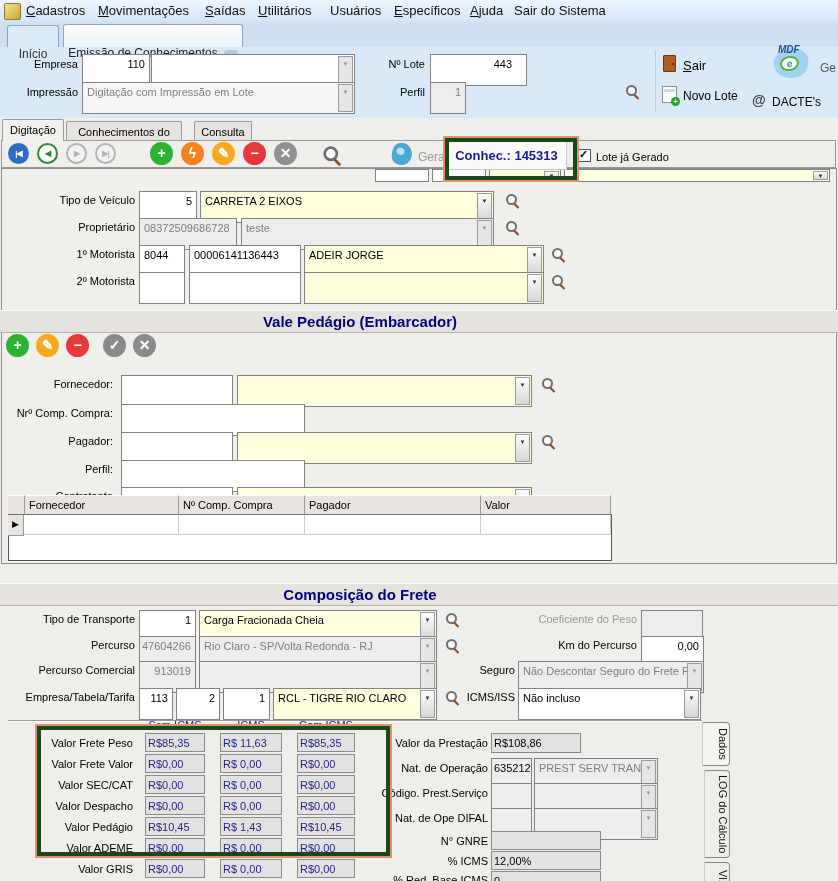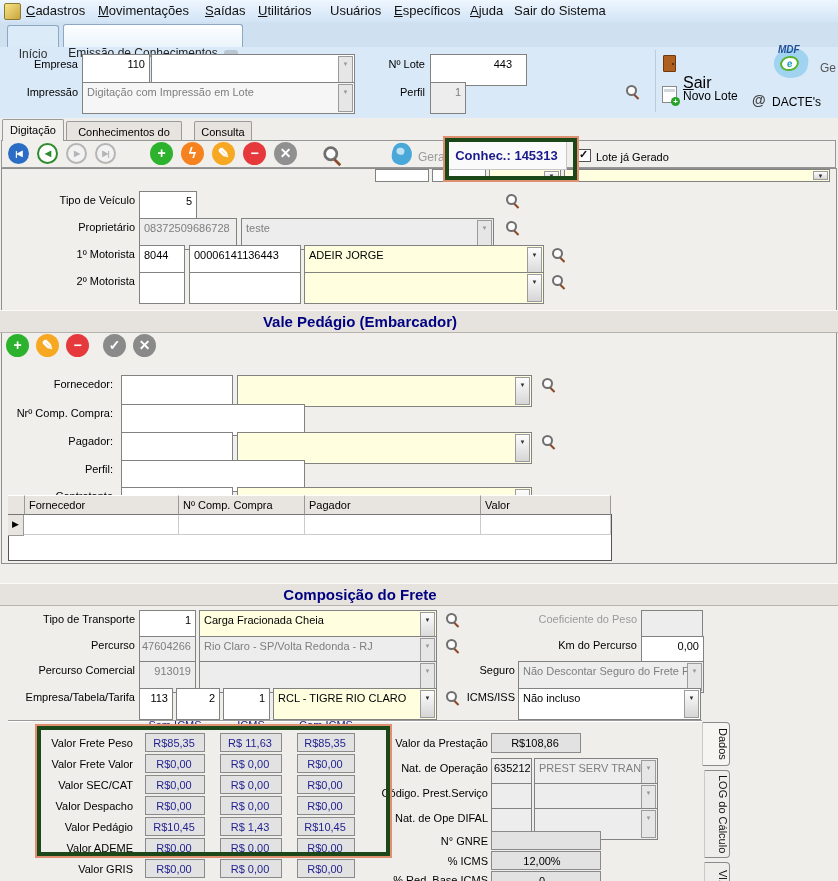--- a/index.html
+++ b/index.html
@@ -75,21 +75,21 @@
             font-weight:bold;font-size:15px}
   
   .gridbox{position:absolute;background:#fff;border:1px solid #555;box-sizing:border-box}
   .ghead{position:absolute;height:20px;box-sizing:border-box;background:#e8e5e1;border-right:1px solid #9a9a9a;
          border-bottom:1px solid #777;border-top:1px solid #fff;padding:3px 0 0 4px;white-space:nowrap;overflow:hidden}
   .gcell{position:absolute;height:20px;box-sizing:border-box;border-right:1px solid #ccc;border-bottom:1px solid #ccc}
   .gsel{position:absolute;width:16px;box-sizing:border-box;background:#e8e5e1;border-right:1px solid #9a9a9a;
         border-bottom:1px solid #9a9a9a;text-align:center;color:#000;font-size:9px;padding-top:4px}
   
   .vfld{position:absolute;height:19px;box-sizing:border-box;background:#e2e2e2;border:1px solid #8a8a8a;
-        color:#1f1f8f;text-align:center;padding:3px 4px 0 2px;white-space:nowrap;overflow:hidden}
+        color:#1f1f8f;text-align:left;padding:3px 4px 0 2px;white-space:nowrap;overflow:hidden}
   .navyhdr{position:absolute;color:#22228c;text-align:center;white-space:nowrap}
   .vtab{position:absolute;box-sizing:border-box;border:1px solid #8a8a8a;border-left:1px solid #c9c9c9;
         border-radius:0 4px 4px 0;background:#efede9;writing-mode:vertical-rl;text-align:center;
         font-size:11px;color:#111;padding-left:4px}
   .vtab.active{background:#f7f5f2;z-index:3}
   
   .anno{position:absolute;border:4px solid #1c4718;outline:2px solid #df9070;pointer-events:none;z-index:50}
   .conhec-inner{position:absolute;left:446px;top:140px;width:121px;height:30px;background:#fafafa;
                 border:1px solid #c7c7c7;box-sizing:border-box;text-align:center;padding-top:7px;
                 color:#1a1a8c;font-weight:bold;font-size:13px;z-index:5}
@@ -135,21 +135,21 @@
     <span>Digitação com Impressão em Lote</span>
     <span class="arw dis">▼</span>
   </div>
   <div class="lbl r" style="left:368px;top:86px;width:57px">Perfil</div>
   <div class="fld tr gry" style="left:430px;top:82px;width:36px">1</div>
   <span class="srch" style="left:625px;top:84px"></span>
 
   <div class="vline" style="left:655px;top:50px;height:62px"></div>
 
   <span class="door" style="left:663px;top:55px"></span>
-  <span class="lbl mn" style="left:683px;top:74px;font-size:16px">Sair</span>
+  <span class="lbl mn" style="left:683px;top:58px;font-size:13px">Sair</span>
   <span class="nlico" style="left:662px;top:86px"></span>
   <span class="lbl" style="left:683px;top:89px;font-size:12px">Novo Lote</span>
 
   <div class="mdfe" style="left:768px;top:44px">
     <span class="blob"></span>
     <span class="mdf">MDF</span>
     <span class="e">e</span>
   </div>
   <span class="lbl" style="left:820px;top:61px;color:#555;font-size:12px">Ge</span>
   <span class="lbl" style="left:752px;top:92px;font-size:14px;font-weight:bold;color:#444">@</span>
@@ -190,20 +190,24 @@
   <div class="fld" style="left:432px;top:169px;width:54px;height:13px"></div>
   <div class="fld ylw combo" style="left:489px;top:169px;width:72px;height:13px">
       <span class="arw" style="padding-top:1px">▼</span>
     </div>
   <div class="fld ylw combo" style="left:564px;top:169px;width:266px;height:13px">
       <span class="arw" style="padding-top:1px">▼</span>
     </div>
 
   <div class="lbl r" style="left:0;top:194px;width:135px">Tipo de Veículo</div>
   <div class="fld tr" style="left:139px;top:191px;width:58px">5</div>
+  <div class="fld ylw combo" style="left:200px;top:191px;width:294px">
+    <span>CARRETA 2 EIXOS</span>
+    <span class="arw">▼</span>
+  </div>
   <span class="srch" style="left:505px;top:193px"></span>
 
   <div class="lbl r" style="left:0;top:221px;width:135px">Proprietário</div>
   <div class="fld gry" style="left:139px;top:218px;width:98px">08372509686728</div>
   <div class="fld gry combo" style="left:241px;top:218px;width:253px">
     <span>teste</span>
     <span class="arw dis">▼</span>
   </div>
   <span class="srch" style="left:505px;top:220px"></span>
 

